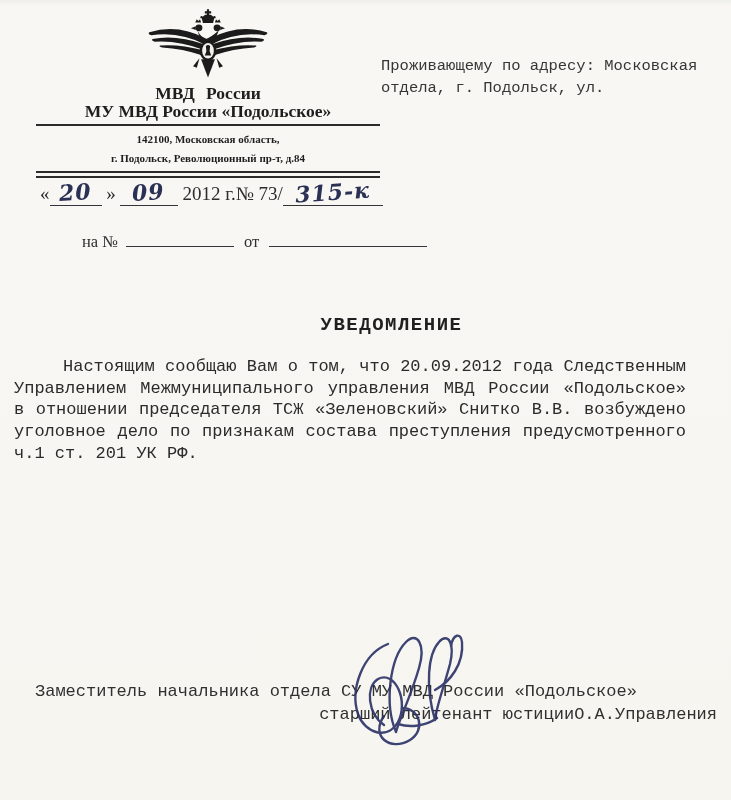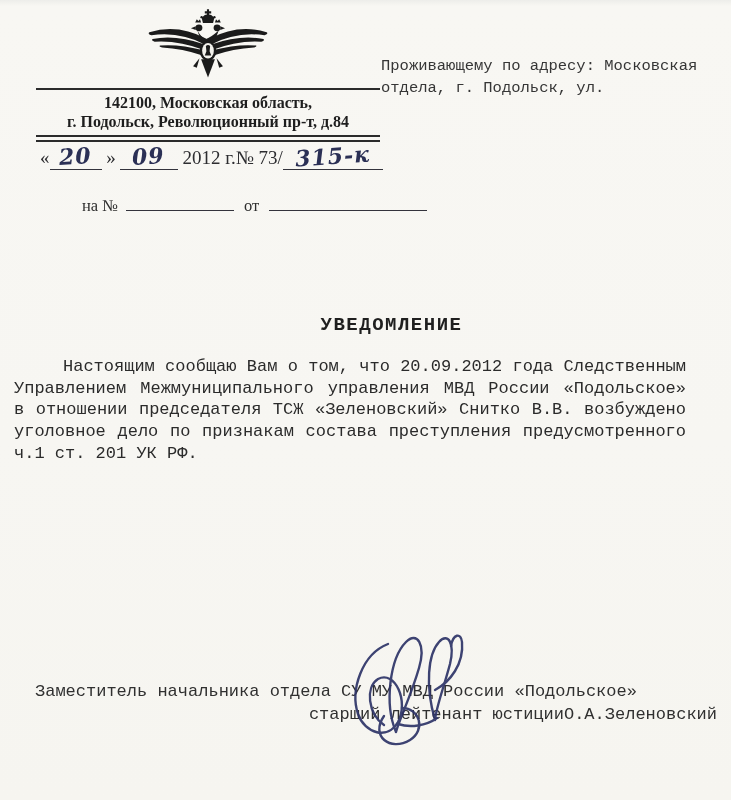--- a/index.html
+++ b/index.html
@@ -8,21 +8,21 @@
     background:linear-gradient(180deg,#ededea 0px,#f8f7f3 6px,#f7f6f2 55%,#f6f5f0 100%);
     color:#262626;
     font-family:"Liberation Serif", serif;
   }
   
   .letterhead { position:absolute; left:36px; top:4px; width:344px; text-align:center; }
   .emblem { display:block; margin:4px auto 0 auto; }
   .org  { font-family:"Liberation Serif",serif; font-weight:bold; font-size:17.5px; line-height:18px; color:#1e1e1e; white-space:nowrap; }
   .org-top { word-spacing:7px; }
   .rule-single { border:0; border-top:2px solid #2b2b2b; margin:4px 0 4px 0; height:0; }
-  .addr { font-family:"Liberation Serif",serif; font-weight:bold; font-size:16px; line-height:18.5px; color:#1e1e1e; white-space:nowrap; }
+  .addr { font-family:"Liberation Serif",serif; font-weight:bold; font-size:11px; line-height:18.5px; color:#1e1e1e; white-space:nowrap; }
   .rule-double { height:3px; border-top:2px solid #2b2b2b; border-bottom:2px solid #2b2b2b; margin-top:4px; }
   
   .date-line { margin-top:5px; text-align:left; padding-left:4px; font-size:19px; color:#2d2d30; height:36px; white-space:nowrap; }
   .uline { display:inline-block; border-bottom:1.8px solid #33333c; text-align:center; vertical-align:baseline; }
   .u-day { width:52px; } .u-month { width:58px; margin-left:4px; } .u-num { width:100px; }
   .hw {
     display:inline-block; font-family:"DejaVu Serif",serif; font-style:italic; font-weight:bold;
     color:#2b3055; font-size:22px; line-height:16px; transform:rotate(-4deg); letter-spacing:1px;
   }
   .ref-line { margin-top:13px; padding-left:46px; text-align:center; font-size:16.5px; color:#2e2e2e; white-space:nowrap; }
@@ -92,20 +92,22 @@
         <ellipse cx="120" cy="79" rx="15.5" ry="19"></ellipse>
         <ellipse cx="120" cy="79" rx="11" ry="14.5" fill="#f2f1ec"></ellipse>
         <path d="M116,70 q4,-4 8,0 l-1,10 3,8 h-12 l3,-8 z"></path>
 
         <path d="M107,95 h26 l-13,34 z"></path>
         <path d="M104,93 l-12,15 7,3 z"></path>
           <path d="M136,93 l12,15 -7,3 z"></path>
       </g>
     </svg>
 
+    <div class="org org-top">МВД России</div>
+    <div class="org">МУ МВД России «Подольское»</div>
 
     <div class="rule-single"></div>
 
     <div class="addr">142100, Московская область,</div>
     <div class="addr">г. Подольск, Революционный пр-т, д.84</div>
 
     <div class="rule-double"></div>
 
     <div class="date-line">
       <span>«</span><span class="uline u-day"><span class="hw">20</span></span>
@@ -123,21 +125,21 @@
   <div class="doc-title">УВЕДОМЛЕНИЕ</div>
 
   <div class="body-text">
     <p>Настоящим сообщаю Вам о том, что 20.09.2012 года Следственным Управлением Межмуниципального управления МВД России «Подольское» в отношении председателя ТСЖ «Зеленовский» Снитко В.В. возбуждено уголовное дело по признакам состава преступления предусмотренного ч.1 ст. 201 УК РФ.</p>
   </div>
 
   <div class="sig-block">
     <div>Заместитель начальника отдела СУ МУ МВД России «Подольское»</div>
     <div class="sig-row">
       <span>старший лейтенант юстиции</span>
-      <span>О.А.Зеленовский</span>
+      <span>О.А.Управления</span>
     </div>
   </div>
 
   <svg class="signature-svg" width="175" height="130" viewBox="0 0 175 130" aria-hidden="true">
     <g fill="none" stroke="#2e3468" stroke-width="2.4" stroke-linecap="round" opacity="0.92">
       <path d="M50,16 C24,26 12,62 20,86 C27,106 50,112 60,94 C71,73 57,42 40,51 C27,59 30,86 46,97"></path>
       <path d="M58,104 C46,76 52,30 68,14 C79,3 88,16 81,40 C73,68 61,92 58,104"></path>
       <path d="M46,88 C32,108 52,124 72,112 C88,102 82,80 64,80"></path>
       <path d="M97,92 C87,58 90,26 101,14 C110,4 117,15 112,36 C105,62 98,80 97,92"></path>
       <path d="M97,62 C112,54 126,36 124,14 C123,4 115,6 113,18"></path>

